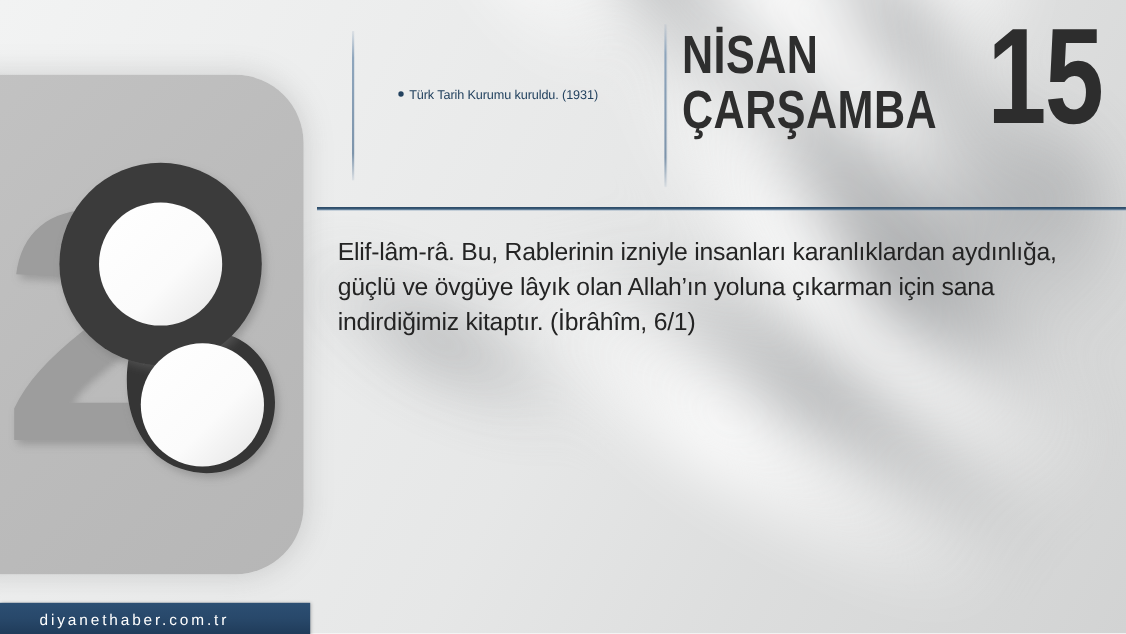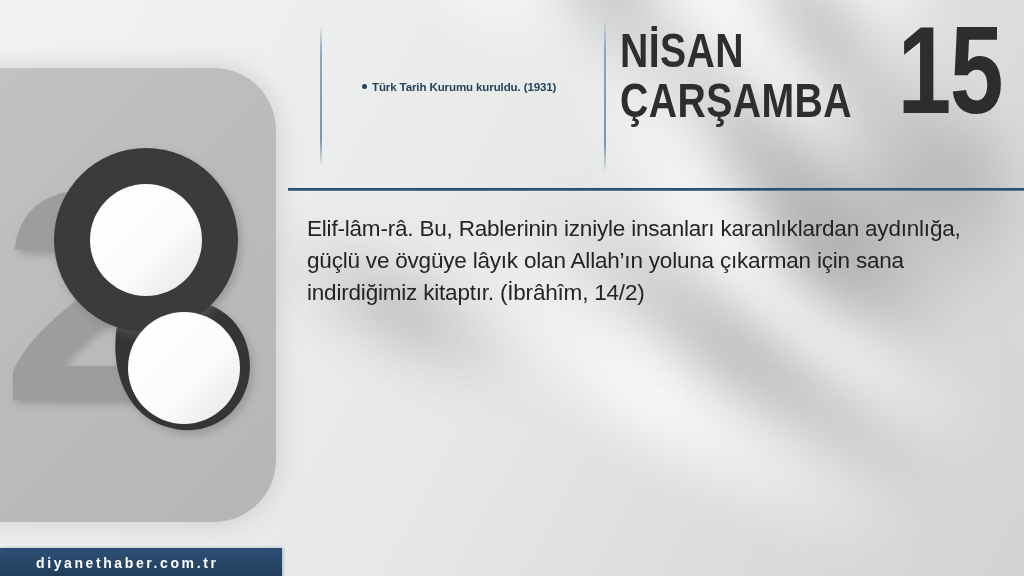--- a/index.html
+++ b/index.html
@@ -80,21 +80,21 @@
   .vrule-1 { left: 320px; top: 28px;  height: 136px; }
   .vrule-2 { left: 604px; top: 22px;  height: 148px; }
 
   
   .event-line {
     position: absolute;
     left: 362px;
     top: 80px;
     width: 230px;
     font-size: 11.5px;
-    font-weight: bold;
+    font-weight: normal;
     color: #23425f;
     letter-spacing: -0.1px;
     line-height: 1.35;
   }
   .event-bullet {
     display: inline-block;
     width: 5px;
     height: 5px;
     border-radius: 50%;
     background: #23425f;
@@ -182,21 +182,21 @@
     width: 282px;
     height: 30px;
     background: linear-gradient(180deg, #2c4f73 0%, #28486a 48%, #1f3a58 100%);
     box-shadow: 1px 0 3px rgba(0,0,0,.25);
   }
   .footer-text {
     position: absolute;
     left: 36px;
     top: 7px;
     font-size: 14px;
-    font-weight: bold;
+    font-weight: normal;
     color: #ffffff;
     letter-spacing: 2.6px;
   }
 </style>
 </head>
 <body>
 
 <div id="page">
 
   <div class="bg-base"></div>
@@ -260,19 +260,19 @@
   <div class="event-line">
     <span class="event-bullet"></span><span>Türk Tarih Kurumu kuruldu. (1931)</span>
   </div>
 
   <div class="month-name">NİSAN</div>
   <div class="day-name">ÇARŞAMBA</div>
   <div class="day-number">15</div>
 
   <div class="hrule"></div>
 
-  <div class="verse">Elif-lâm-râ. Bu, Rablerinin izniyle insanları karanlıklardan aydınlığa, güçlü ve övgüye lâyık olan Allah’ın yoluna çıkarman için sana indirdiğimiz kitaptır. (İbrâhîm, 14/2)</div>
+  <div class="verse">Elif-lâm-râ. Bu, Rablerinin izniyle insanları karanlıklardan aydınlığa, güçlü ve övgüye lâyık olan Allah’ın yoluna çıkarman için sana indirdiğimiz kitaptır. (İbrâhîm, 6/1)</div>
 
   <div class="footer-bar">
     <div class="footer-text">diyanethaber.com.tr</div>
   </div>
 
 </div>
 
 </body></html>

